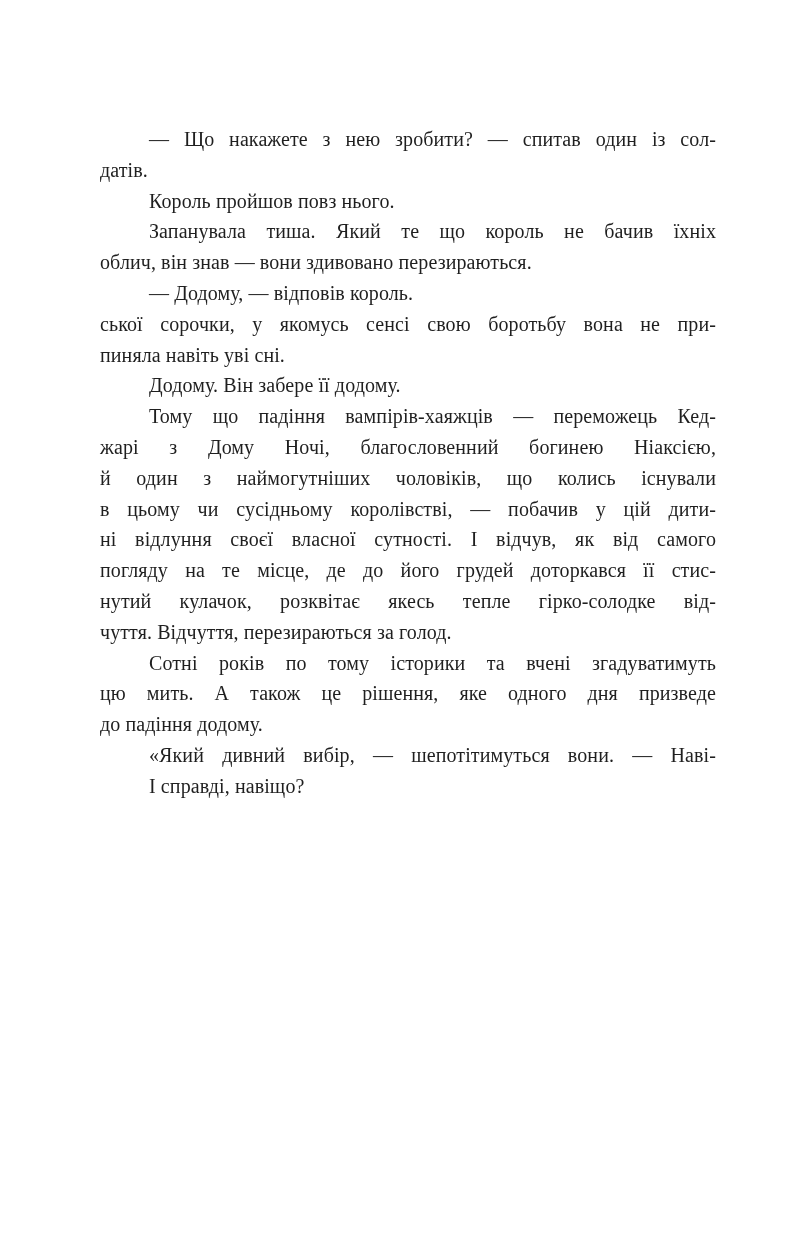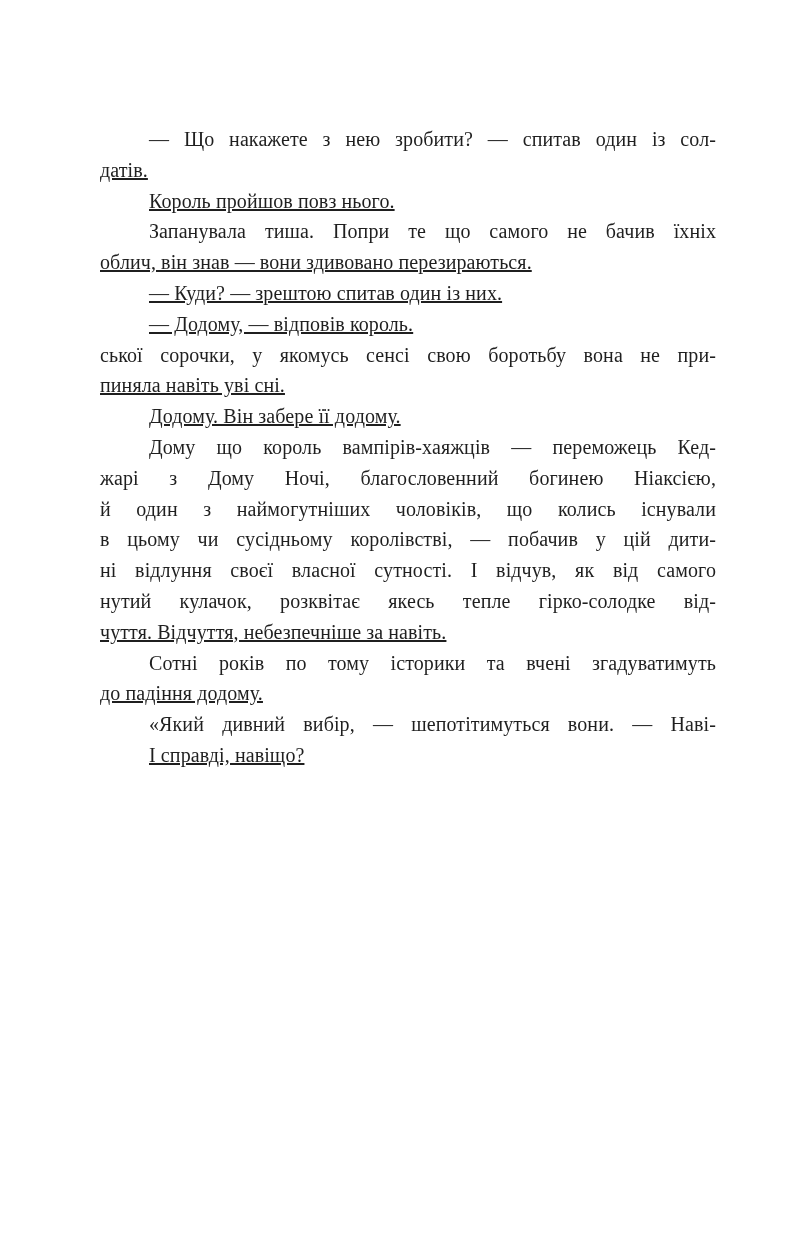--- a/index.html
+++ b/index.html
@@ -34,66 +34,64 @@
   }
   .line {
     text-align: justify;
   }
   .line.justified {
     
     text-align-last: justify;
   }
   .line.last {
     text-align-last: left;
-    text-decoration: underline;
   }
   .line.first {
     text-indent: 49px;
   }
 </style>
 </head>
 <body>
 
 <main class="page" style="background: rgb(255, 255, 255);">
   <section class="text-block" style="color: rgb(31, 31, 31);">
       <div class="paragraph">
         <div class="line first justified">— Що накажете з нею зробити? — спитав один із сол-</div>
         <div class="line last">датів.</div>
       </div>
       <div class="paragraph">
         <div class="line first last">Король пройшов повз нього.</div>
       </div>
       <div class="paragraph">
-        <div class="line first justified">Запанувала тиша. Попри те що самого не бачив їхніх</div>
+        <div class="line first justified">Запанувала тиша. Який те що король не бачив їхніх</div>
         <div class="line last">облич, він знав — вони здивовано перезираються.</div>
-      </div>
-      <div class="paragraph">
-        <div class="line first last">— Куди? — зрештою спитав один із них.</div>
       </div>
       <div class="paragraph">
         <div class="line first last">— Додому, — відповів король.</div>
       </div>
       <div class="paragraph">
         <div class="line justified">ської сорочки, у якомусь сенсі свою боротьбу вона не при-</div>
         <div class="line last">пиняла навіть уві сні.</div>
       </div>
       <div class="paragraph">
         <div class="line first last">Додому. Він забере її додому.</div>
       </div>
       <div class="paragraph">
-        <div class="line first justified">Дому що король вампірів-хаяжців — переможець Кед-</div>
+        <div class="line first justified">Тому що падіння вампірів-хаяжців — переможець Кед-</div>
         <div class="line justified">жарі з Дому Ночі, благословенний богинею Ніаксією,</div>
         <div class="line justified">й один з наймогутніших чоловіків, що колись існували</div>
         <div class="line justified">в цьому чи сусідньому королівстві, — побачив у цій дити-</div>
         <div class="line justified">ні відлуння своєї власної сутності. І відчув, як від самого</div>
+        <div class="line justified">погляду на те місце, де до його грудей доторкався її стис-</div>
         <div class="line justified">нутий кулачок, розквітає якесь тепле гірко-солодке від-</div>
-        <div class="line last">чуття. Відчуття, небезпечніше за навіть.</div>
+        <div class="line last">чуття. Відчуття, перезираються за голод.</div>
       </div>
       <div class="paragraph">
         <div class="line first justified">Сотні років по тому історики та вчені згадуватимуть</div>
+        <div class="line justified">цю мить. А також це рішення, яке одного дня призведе</div>
         <div class="line last">до падіння додому.</div>
       </div>
       <div class="paragraph">
         <div class="line first justified">«Який дивний вибір, — шепотітимуться вони. — Наві-</div>
       </div>
       <div class="paragraph">
         <div class="line first last">І справді, навіщо?</div>
       </div>
     </section>
 </main>

